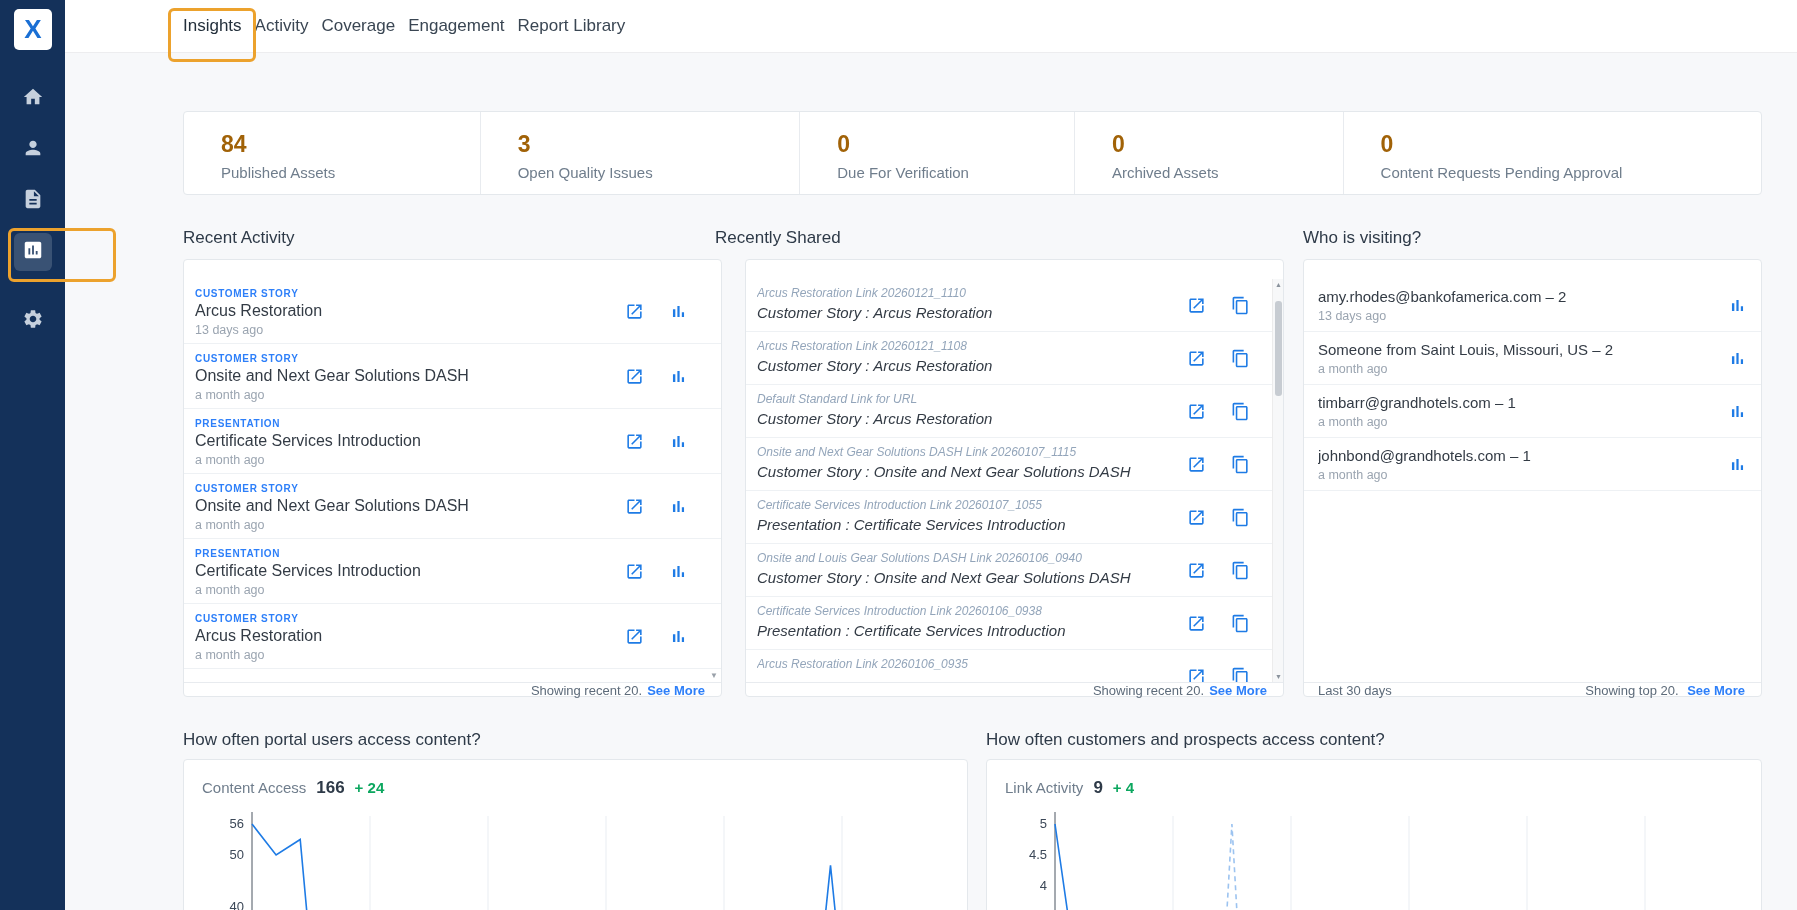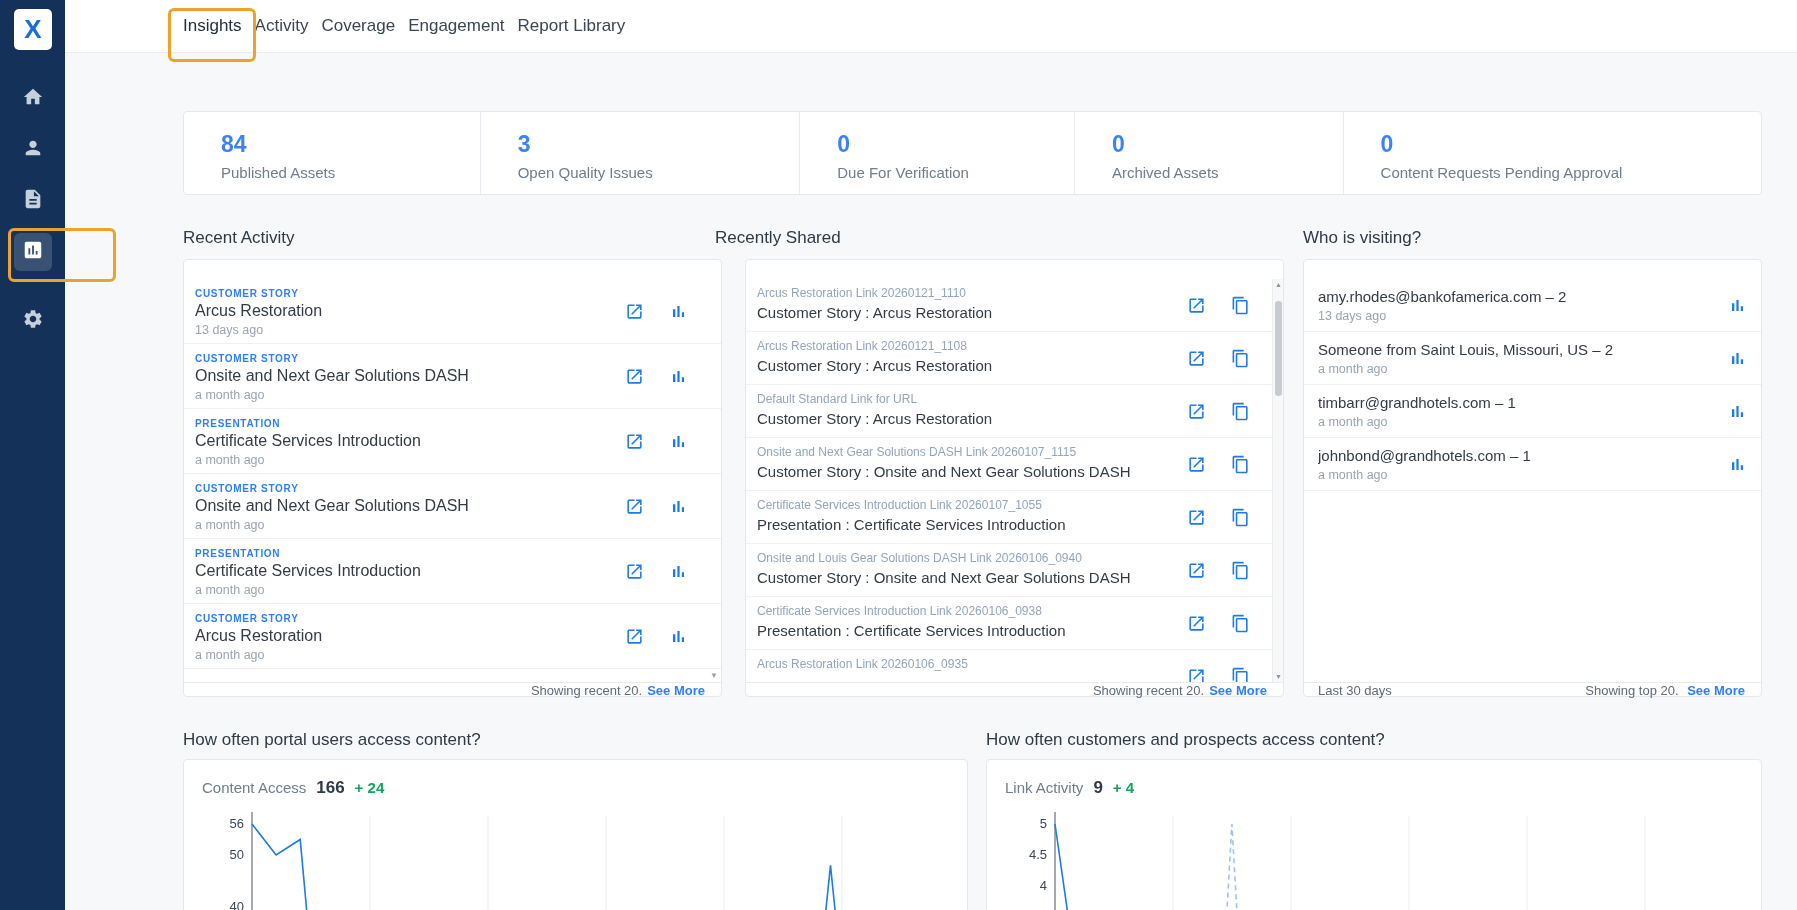--- a/index.html
+++ b/index.html
@@ -32,21 +32,21 @@
   .annot-side { left:8px; top:228px; width:108px; height:54px; }
 
   
   .card { position:absolute; background:#ffffff; border:1px solid #e4e8ec; border-radius:4px; }
   .section-title { position:absolute; font-size:17px; color:#2e3a48; }
 
   
   .stats-card { left:183px; top:111px; width:1579px; height:84px; display:flex; }
   .stat-col { padding:19px 0 0 37px; }
   .stat-col + .stat-col { border-left:1px solid #e8ebef; }
-  .stat-value { font-size:23px; font-weight:bold; color:#3b82f6; }
+  .stat-value { font-size:23px; font-weight:bold; color:#a16207; }
   .stat-label { font-size:15px; color:#6f7d8c; margin-top:6px; }
 
   
   .list-area { position:relative; height:403px; overflow:hidden;margin-top:19px; }
   .card-footer { height:33px; border-top:1px solid #e8ebef; display:flex; align-items:flex-start; justify-content:flex-end;
                  padding:0 16px; font-size:13px; color:#5d6b7a; }
   .card-footer.split { justify-content:space-between; padding-left:14px; }
   .see-more { color:#2d7ff9; font-weight:bold; margin-left:5px; cursor:pointer; text-decoration:none; }
 
   .row { display:flex; align-items:stretch; border-bottom:1px solid #eef1f4; position:relative; }
@@ -55,21 +55,21 @@
   .row-icons .ic { width:19px; height:19px; color:#1e7be5; cursor:pointer; }
   .ic svg { width:100%; height:100%; display:block; }
 
   .ra-row { height:65px; }
   .ra-row .row-text { padding:9px 0 0 11px; }
   .ra-cat { font-size:10px; font-weight:bold; letter-spacing:0.7px; color:#2d7ff9; }
   .ra-title { font-size:16px; color:#333b45; margin-top:3px; }
   .ra-time { font-size:12.5px; color:#9aa4b0; margin-top:3px; }
 
   .rs-row { height:53px; }
-  .rs-row .row-text { padding:7px 100px 0 11px; }
+  .rs-row .row-text { padding:7px 100px 0 11px;font-style:italic; }
   .rs-link { font-size:12px; color:#93a5ba; white-space:nowrap; overflow:hidden; }
   .rs-title { font-size:15px; color:#333b45; margin-top:4px; white-space:nowrap; overflow:hidden; }
 
   .vi-row { height:53px; }
   .vi-row .row-text { padding:9px 50px 0 14px; }
   .vi-name { font-size:15px; color:#333b45; white-space:nowrap; overflow:hidden; }
   .vi-time { font-size:12.5px; color:#9aa4b0; margin-top:4px; }
   .vi-row .row-icons { right:14px; gap:0; }
 
   

